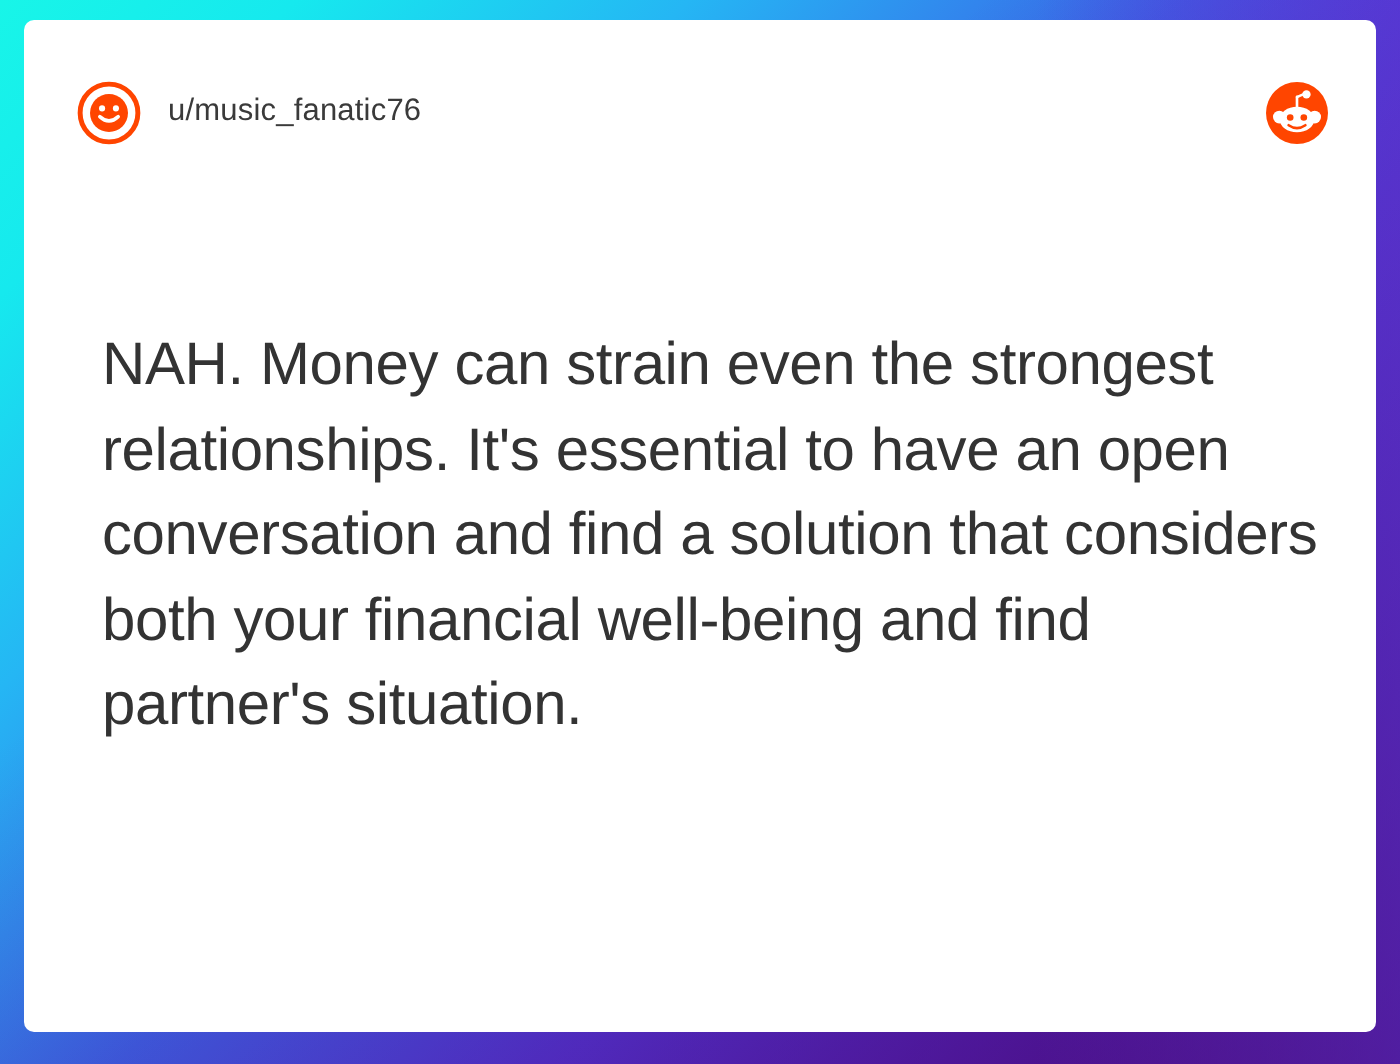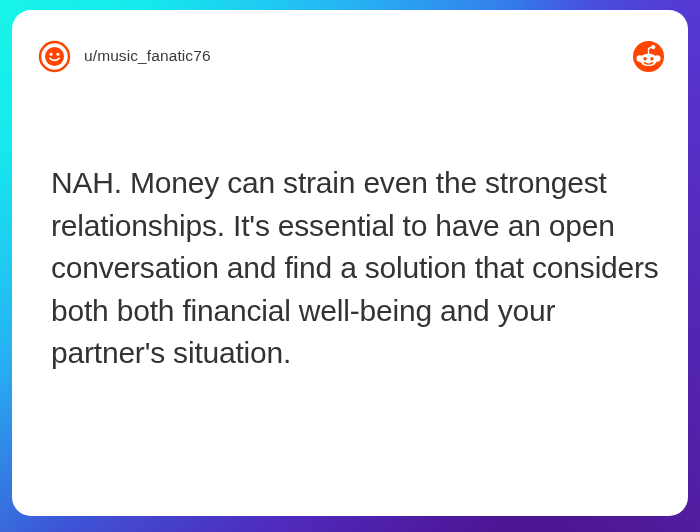--- a/index.html
+++ b/index.html
@@ -47,21 +47,21 @@
 
   
   #card {
     position: absolute;
     left: 12px;
     top: 10px;
     width: 676px;
     height: 506px;
     box-sizing: border-box;
     background: #ffffff;
-    border-radius: 19px;
+    border-radius: 5px;
     overflow: hidden;
   }
 
   
   .card-header {
     position: absolute;
     left: 0;
     top: 0;
     right: 0;
     height: 92px;
@@ -149,17 +149,17 @@
           <circle cx="15.6" cy="22.9" r="2.15" fill="#ff4500"></circle>
           <circle cx="24.4" cy="22.9" r="2.15" fill="#ff4500"></circle>
 
           <path d="M14.6 27.9 Q20 31.6 25.4 27.9" stroke="#ff4500" stroke-width="1.7" fill="none" stroke-linecap="round"></path>
         </svg>
       </span>
 
     </div>
 
     <div class="card-body">
-      <p class="body-text">NAH. Money can strain even the strongest relationships. It's essential to have an open conversation and find a solution that considers both both financial well-being and your partner's situation.</p>
+      <p class="body-text">NAH. Money can strain even the strongest relationships. It's essential to have an open conversation and find a solution that considers both your financial well-being and find partner's situation.</p>
     </div>
 
   </div>
 </div>
 
 </body></html>

